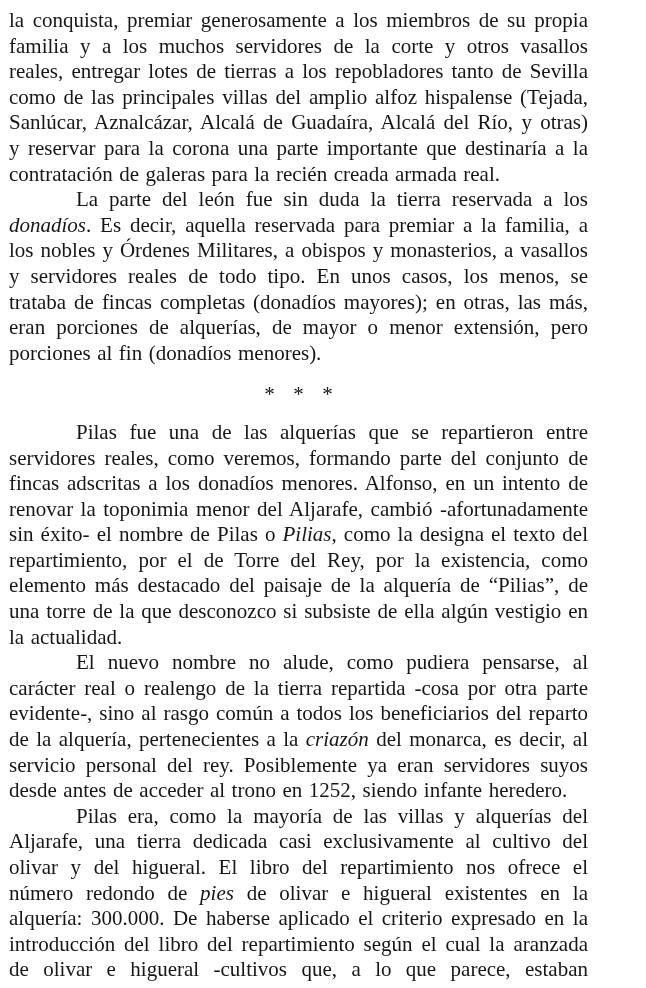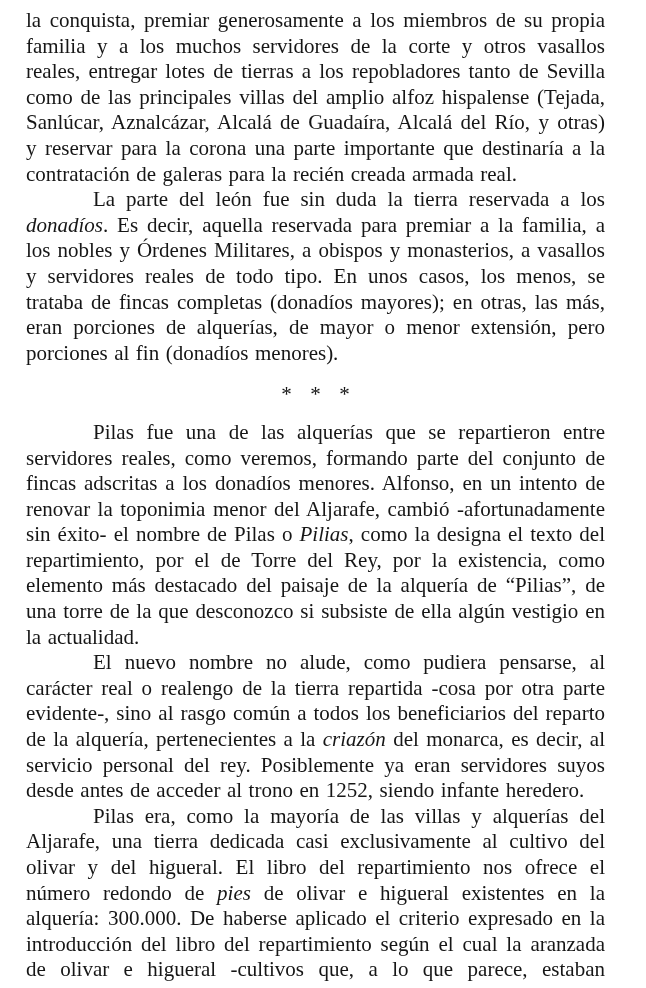--- a/index.html
+++ b/index.html
@@ -14,21 +14,20 @@
     height: 988px;
     overflow: hidden;
     background: #ffffff;
     padding: 8px 9px 0 9px;
     font-family: "Liberation Serif", "DejaVu Serif", serif;
     font-size: 21px;
     line-height: 25.6px;
     color: #161616;
     text-align: justify;
     word-spacing: 0.06em;
-    margin-left: 17px;
   }
   .para {
     margin: 0;
     text-indent: 67px;
   }
   .para.no-indent {
     text-indent: 0;
   }
   .it {
   }

